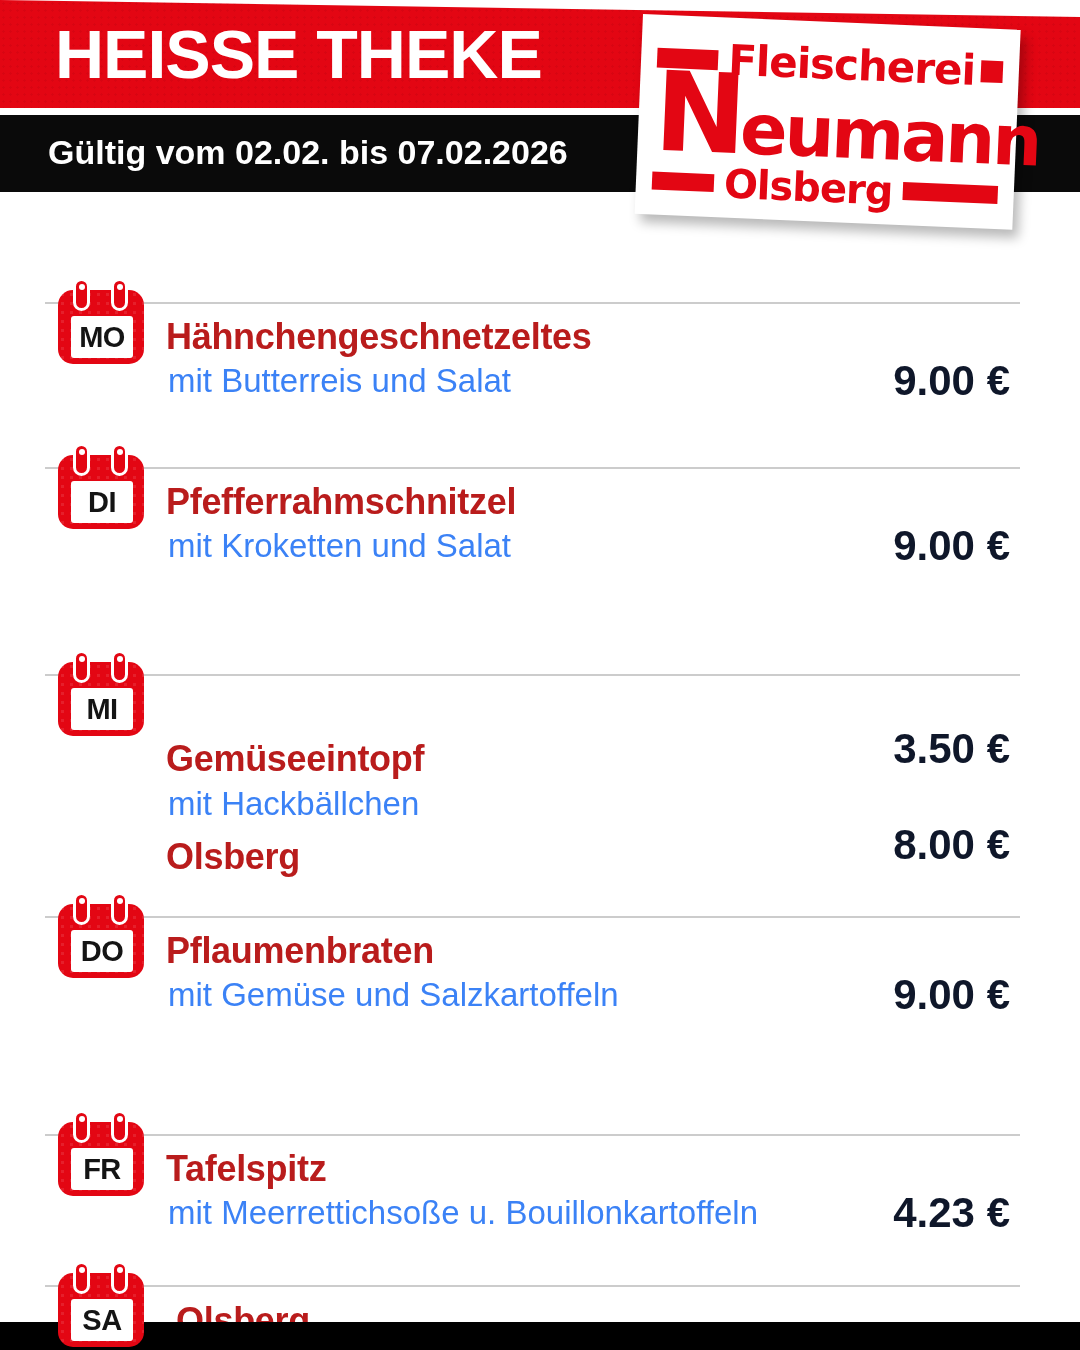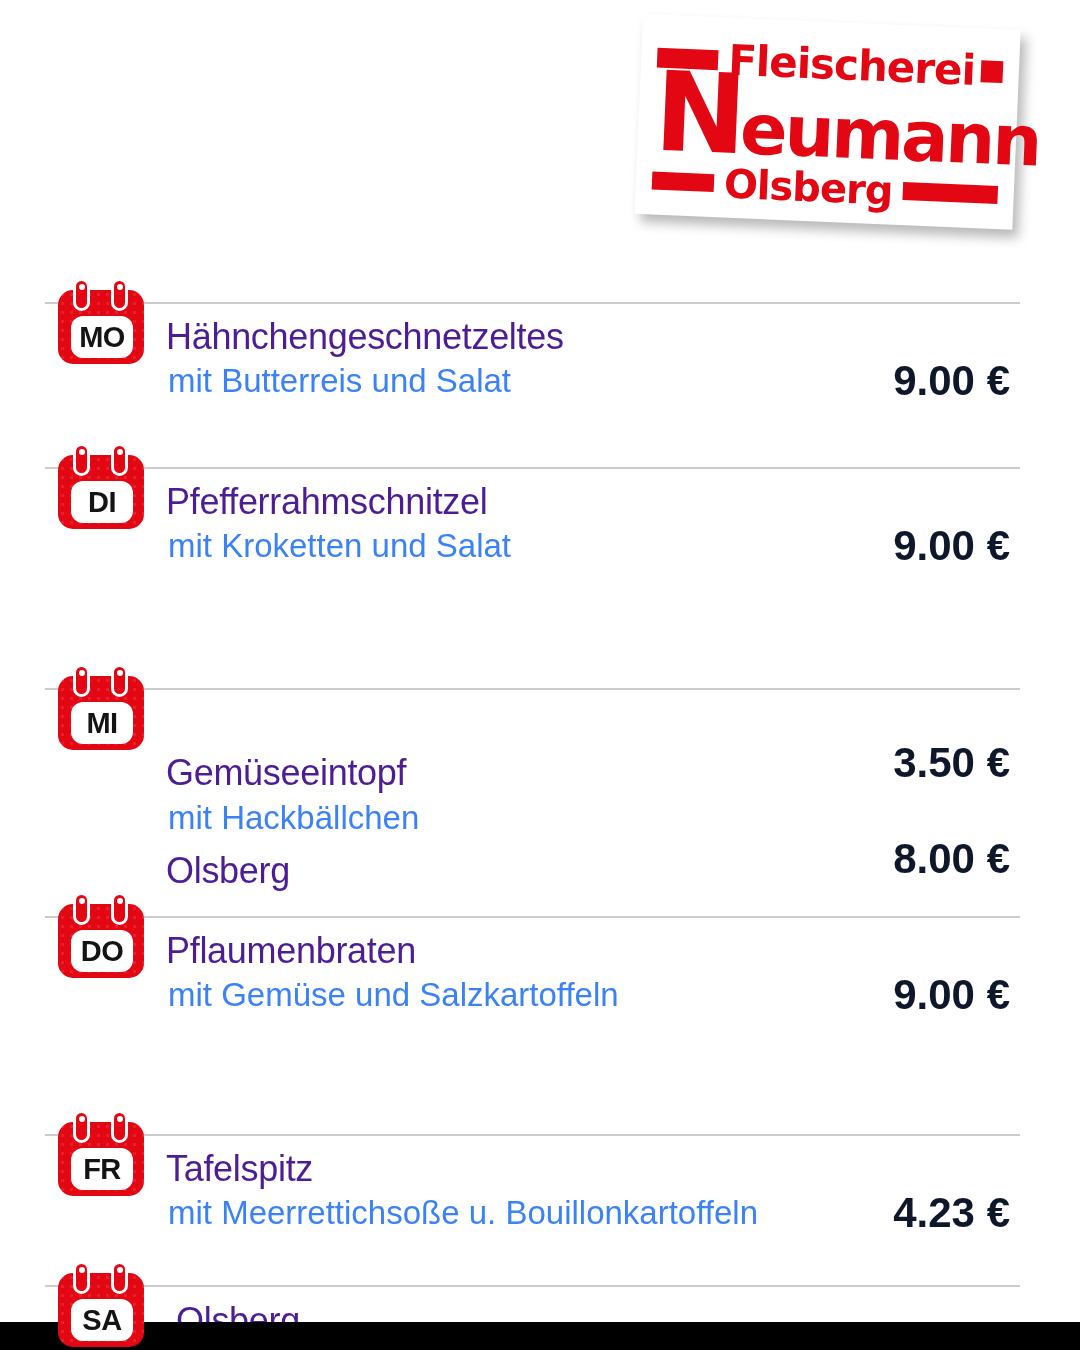--- a/index.html
+++ b/index.html
@@ -62,21 +62,21 @@
   }
   .logo-row3 .logo-bar{height:18px;}
   .logo-row3 .fixed{flex:0 0 62px;}
   .logo-olsberg{
     font-size:40px; font-weight:700; line-height:1; margin:0 10px;
     white-space:nowrap; font-family:"DejaVu Sans", sans-serif; letter-spacing:-1px;
   }
 
   
   .menu-row{position:absolute; left:0; width:1080px; height:1px;}
-  .row-0{top:302px}.row-1{top:467px}.row-2{top:688px}
+  .row-0{top:302px}.row-1{top:467px}.row-2{top:674px}
   .row-3{top:916px}.row-4{top:1134px}.row-5{top:1285px}
 
   .divider{position:absolute; left:45px; top:0; width:975px; height:2px; background:#cccccc;}
 
   .cal-icon{position:absolute; left:58px; top:-24px; width:86px; height:86px; z-index:2;}
   .cal-body{
     position:absolute; left:0; top:12px; width:86px; height:74px;
     background:#e30613; border-radius:15px;
     background-image:radial-gradient(rgba(255,255,255,0.10) 1.5px, transparent 1.6px);
     background-size:9px 9px;
@@ -85,28 +85,28 @@
     position:absolute; top:0; width:17px; height:33px; box-sizing:border-box;
     background:#e30613; border:3px solid #ffffff; border-radius:9px;
   }
   .peg::after{
     content:""; position:absolute; left:50%; top:3px; transform:translateX(-50%);
     width:6px; height:6px; background:#ffffff; border-radius:50%;
   }
   .peg-l{left:15px}.peg-r{left:53px}
   .cal-panel{
     position:absolute; left:13px; right:11px; top:38px; bottom:6px;
-    background:#ffffff; border-radius:12px;
+    background:#ffffff; border-radius:3px;
     display:flex; align-items:center; justify-content:center;
   }
   .cal-day{font-size:29px; font-weight:700; color:#141414; letter-spacing:-0.5px;}
 
   .dish-title{
     position:absolute; left:166px; top:14px; white-space:nowrap;
-    font-size:36px; line-height:1.15; font-weight:400; color:#4c1d95; letter-spacing:-0.3px;
+    font-size:36px; line-height:1.15; font-weight:700; color:#b91c1c; letter-spacing:-0.3px;
   }
   .dish-desc{
     position:absolute; left:168px; top:60px; white-space:nowrap;
     font-size:33px; line-height:1.15; font-weight:400; color:#3b82f6;
   }
   .dish-price{
     position:absolute; right:70px; top:56px; white-space:nowrap;
     font-size:42px; line-height:1.1; font-weight:700; color:#0f172a;
   }
   
@@ -118,20 +118,26 @@
   
   .row-5 .t-0{left:176px; top:15px;}
 
   .bottom-bar{position:absolute; left:0; top:1322px; width:1080px; height:28px; background:#000000;}
 </style>
 </head>
 <body>
 
 <div class="page">
 
+  <div class="red-band">
+    <h1 class="main-title">HEISSE THEKE</h1>
+  </div>
+  <div class="black-band">
+    <div class="validity">Gültig vom 02.02. bis 07.02.2026</div>
+  </div>
 
   <div class="logo-card">
     <div class="logo-row1">
       <span class="logo-bar grow"></span>
       <span class="logo-fleischerei">Fleischerei</span>
       <span class="logo-square"></span>
     </div>
     <div class="logo-name">
       <span class="big-n">N</span>
       <span class="name-rest">eumann</span>

